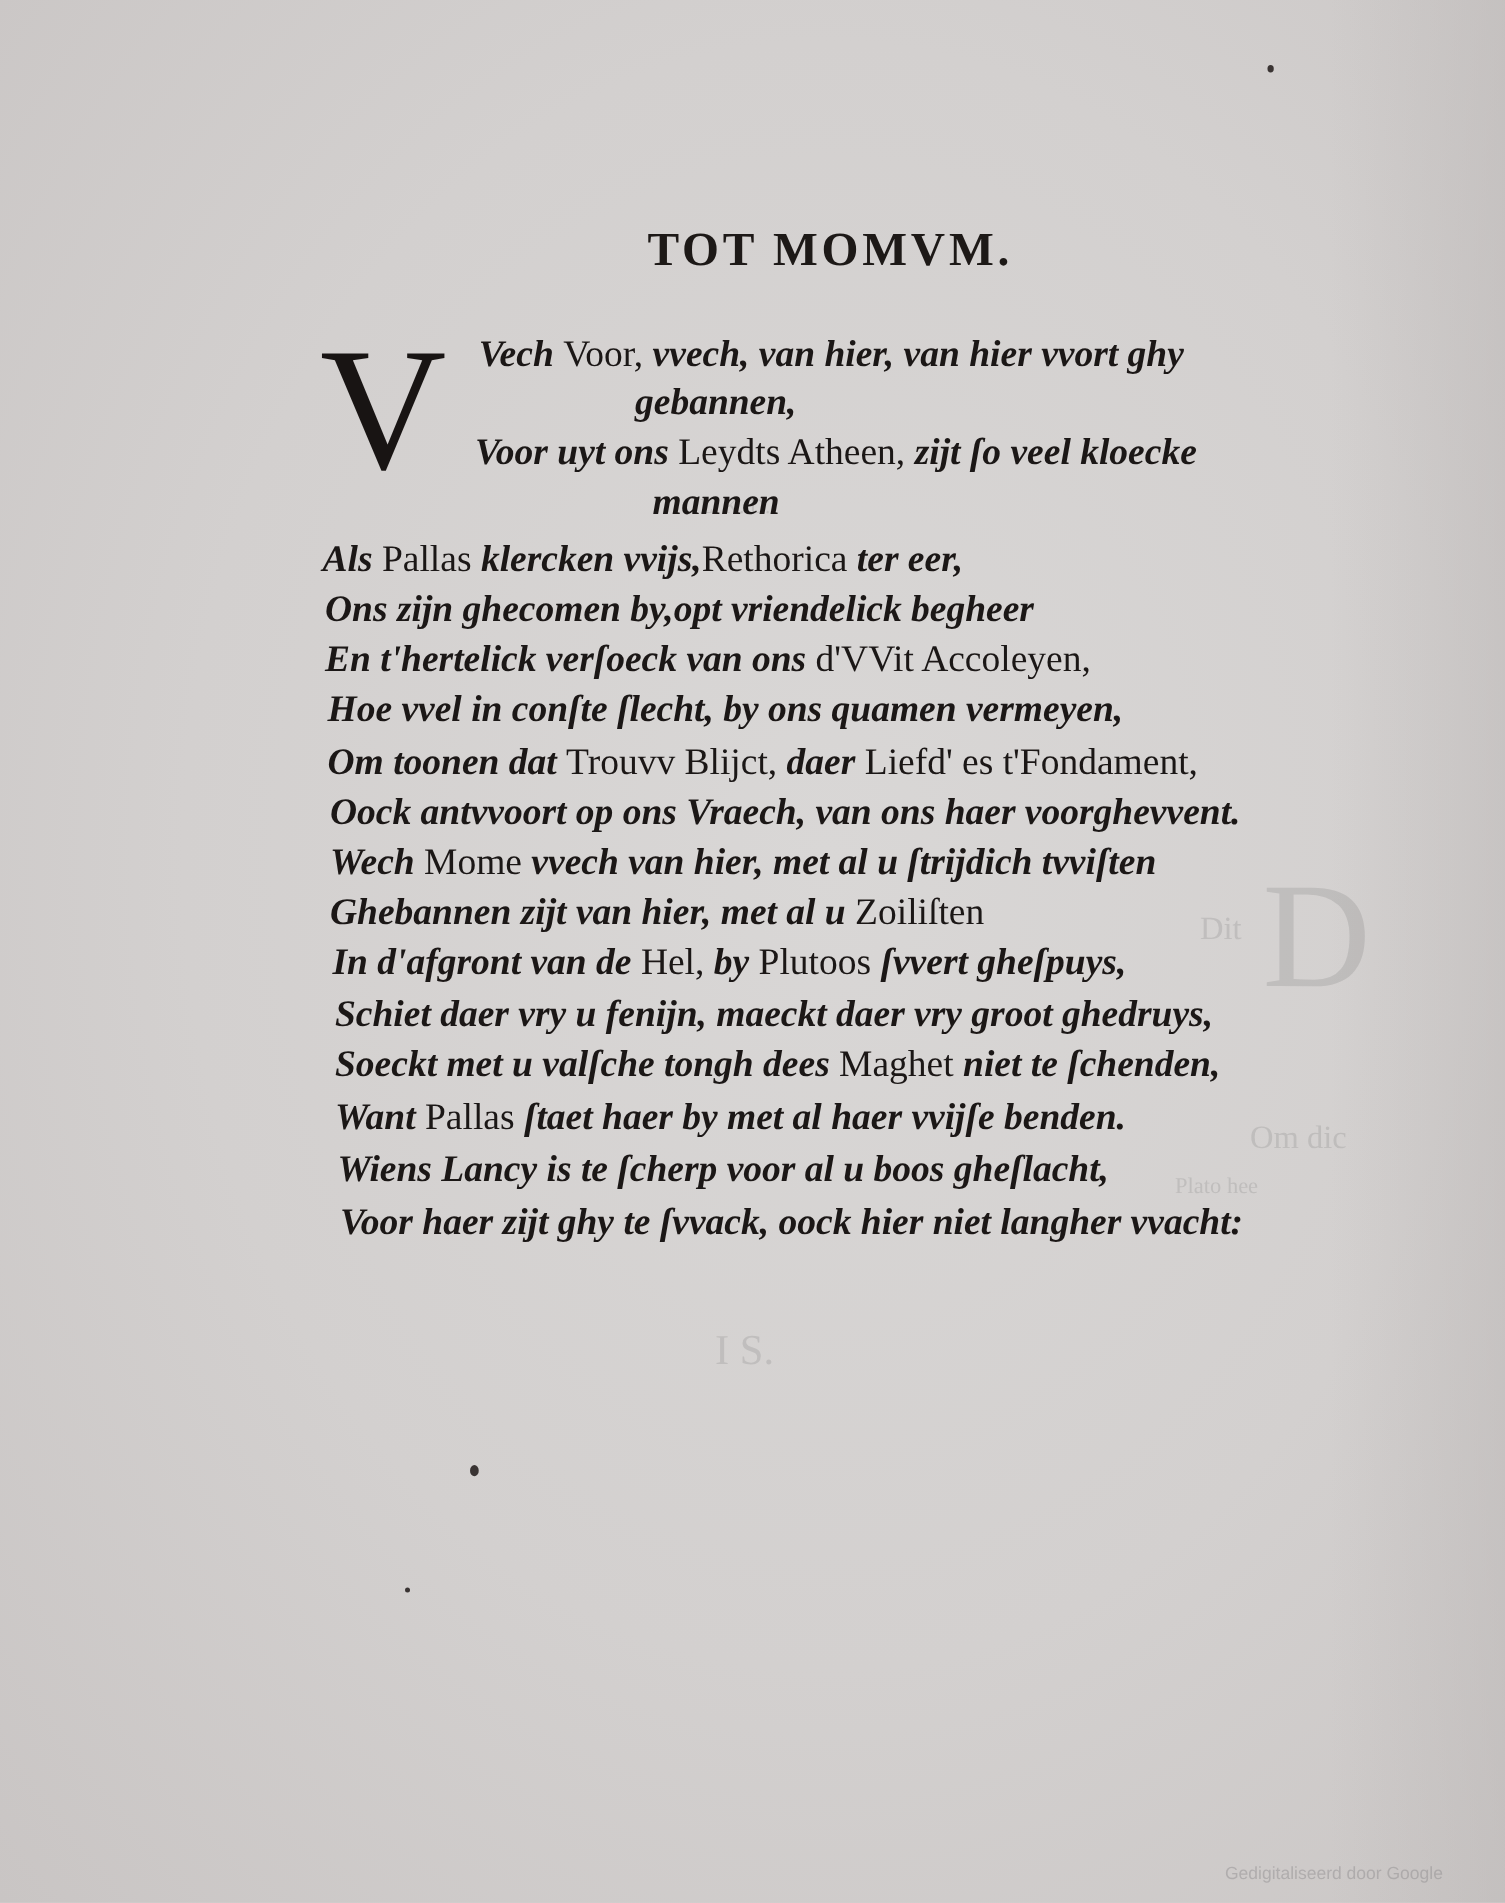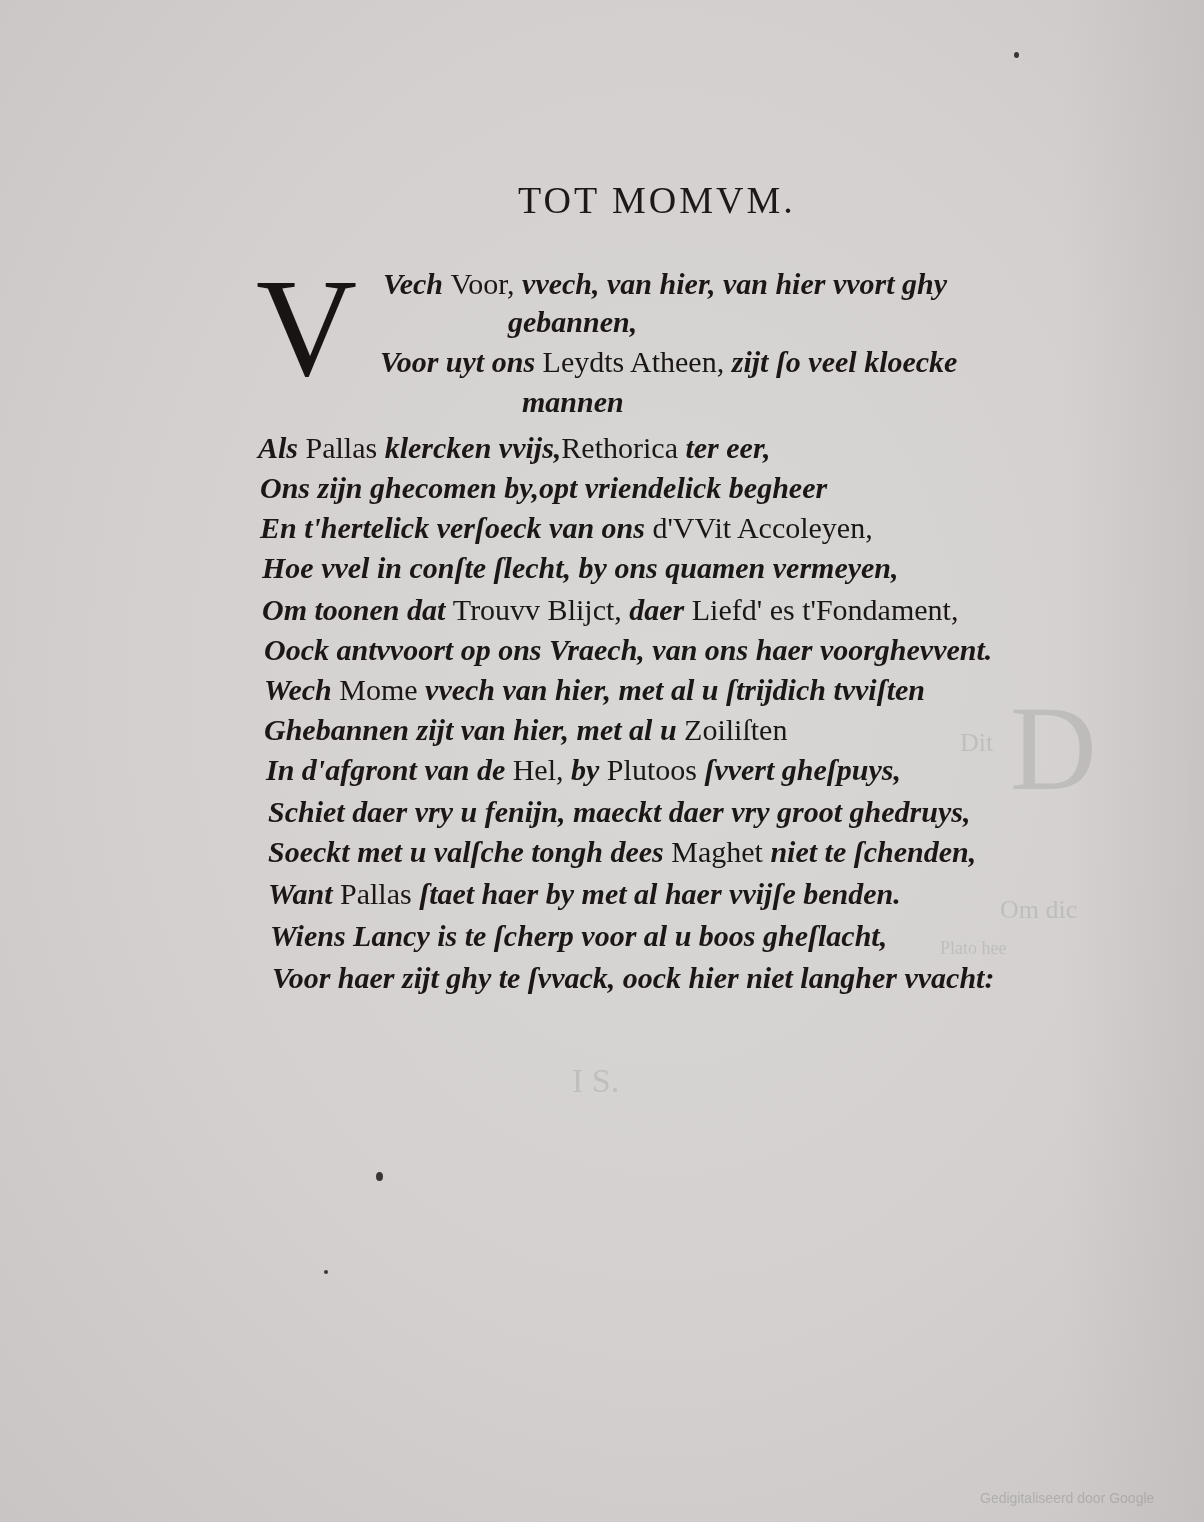--- a/index.html
+++ b/index.html
@@ -19,21 +19,21 @@
     position: absolute; right: 0; top: 0; width: 140px; height: 1522px;
     background: linear-gradient(to right, rgba(200,196,195,0) 0%, rgba(190,186,185,0.55) 100%);
   }
   .bleed {
     position: absolute; color: rgba(120,118,120,0.22);
     font-family: "Liberation Serif", serif; white-space: nowrap;
   }
   .title {
     position: absolute; left: 518px; top: 178px;
     font-family: "Liberation Serif", serif;
-    font-size: 38px; font-weight: normal; letter-spacing: 3px;
+    font-size: 38px; font-weight: bold; letter-spacing: 3px;
     color: #1d1917;
   }
   .dropcap {
     position: absolute; left: 256px; top: 258px;
     font-family: "Liberation Serif", serif;
     font-size: 140px; line-height: 1; color: #181413;
   }
   .line {
     position: absolute; white-space: nowrap;
     font-family: "Liberation Serif", serif;

